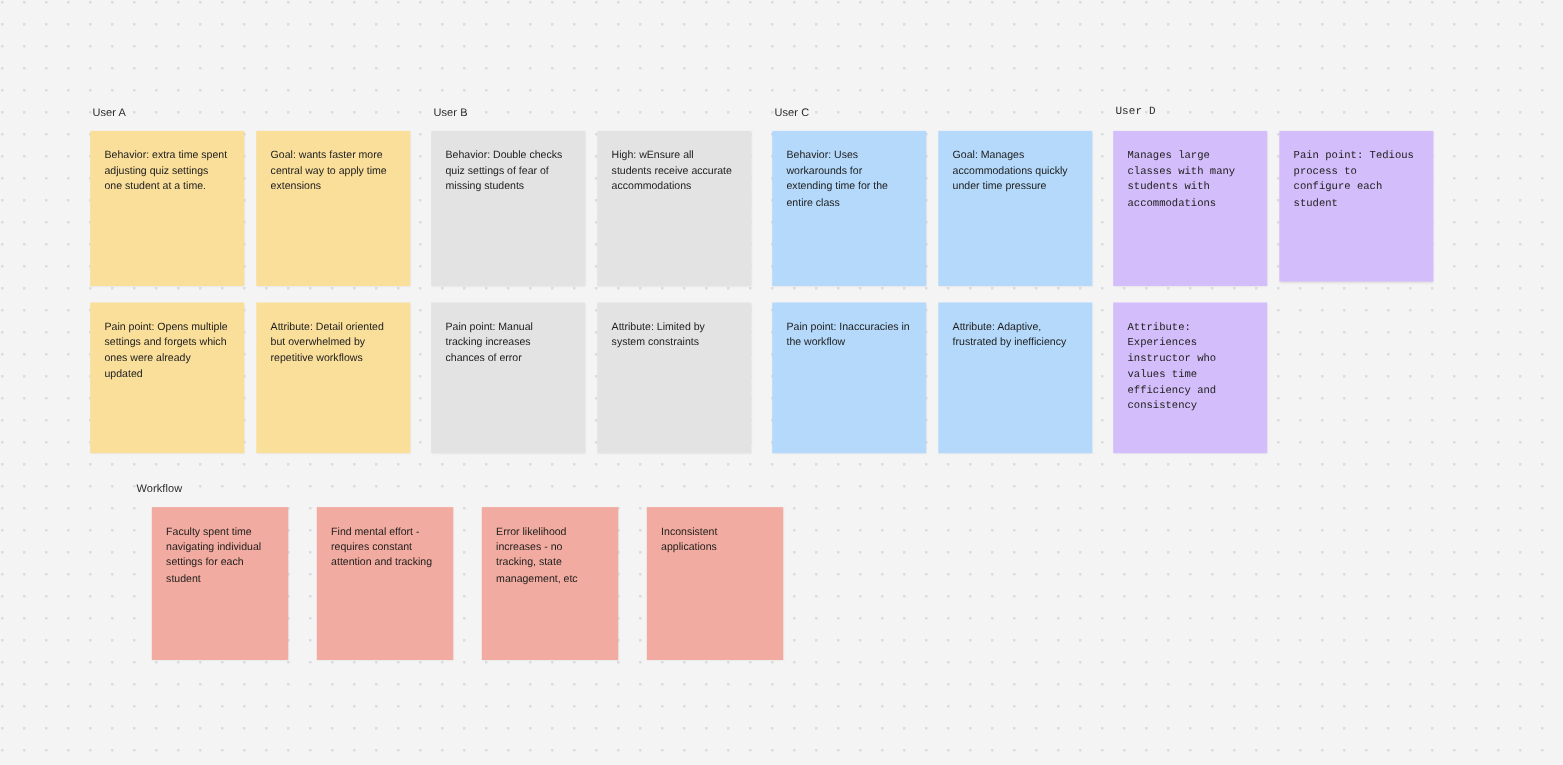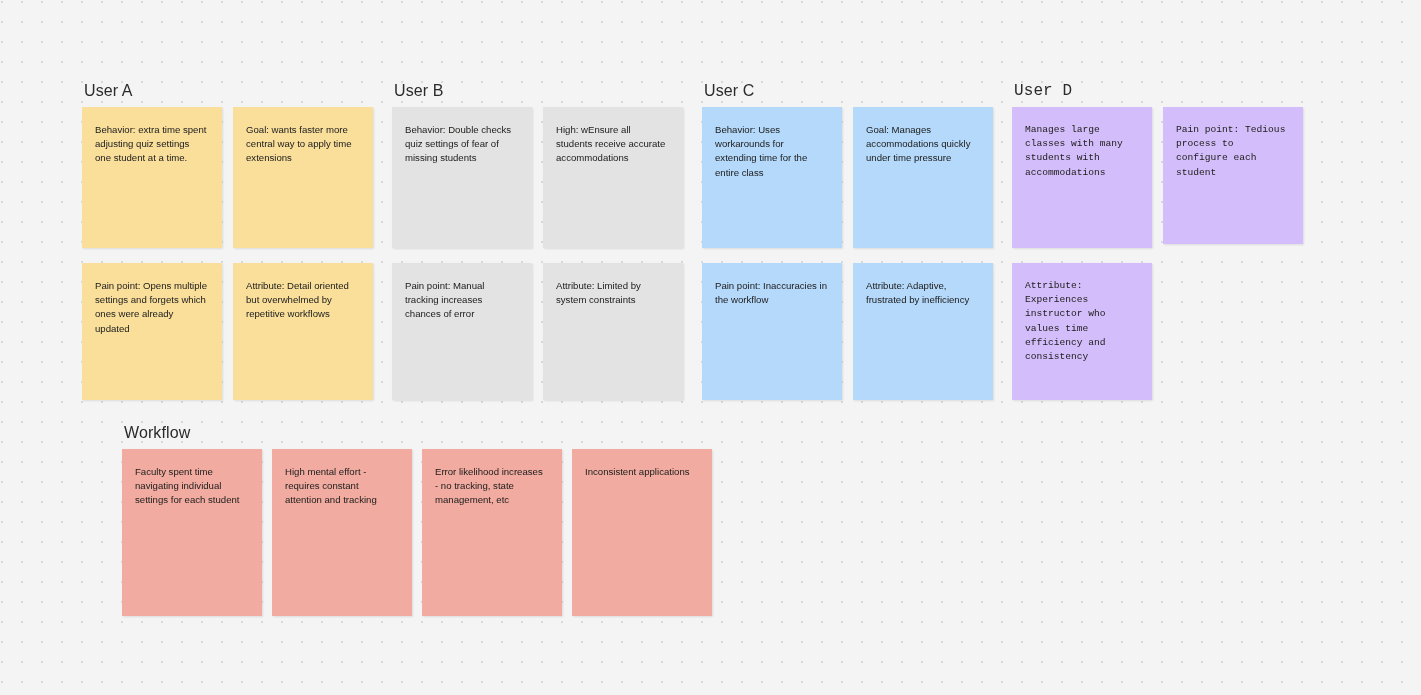--- a/index.html
+++ b/index.html
@@ -27,25 +27,25 @@
     background-size: 20px 20px;
     background-position: 1px 1px;
   }
 
   
   .group {
     position: absolute;
     top: 84px;
   }
   .group-label {
-    font-size: 16px;
+    font-size: 10px;
     line-height: 14px;
     letter-spacing: 0.1px;
     color: #2b2b2b;
-    margin: 0 0 9px 2px;
+    margin: 12px 0 9px 2px;
     white-space: nowrap;
   }
   .group-grid {
     display: grid;
     grid-template-columns: 140px 140px;
     column-gap: 11px;
     row-gap: 15px;
   }
 
   
@@ -54,21 +54,21 @@
     padding: 16px 14px 12px 13px;
     font-size: 9.6px;
     line-height: 14.2px;
     color: #20201f;
     overflow: hidden;
     box-shadow: 1px 1px 2px rgba(0,0,0,0.10);
     word-wrap: break-word;
   }
   .note.tall  { height: 141px; }
   .note.mid   { height: 137px; }
-  .note.flow  { height: 167px; }
+  .note.flow  { height: 139px; margin-left: 16px; }
 
   .note-text {
     display: block;
     white-space: pre-wrap;
   }
 
   
   .c-yellow { background-color: #fadf9b; }
   .c-gray   { background-color: #e3e3e3; }
   .c-blue   { background-color: #b4d9fb; }
@@ -161,21 +161,21 @@
     </div>
   </div>
 
   <div id="workflow">
     <div class="group-label">Workflow</div>
     <div class="group-grid">
       <div class="note flow c-salmon">
         <span class="note-text">Faculty spent time navigating individual settings for each student</span>
       </div>
       <div class="note flow c-salmon">
-        <span class="note-text">High mental effort - requires constant attention and tracking</span>
+        <span class="note-text">Find mental effort - requires constant attention and tracking</span>
       </div>
       <div class="note flow c-salmon">
         <span class="note-text">Error likelihood increases - no tracking, state management, etc</span>
       </div>
       <div class="note flow c-salmon">
         <span class="note-text">Inconsistent applications</span>
       </div>
     </div>
   </div>
 

